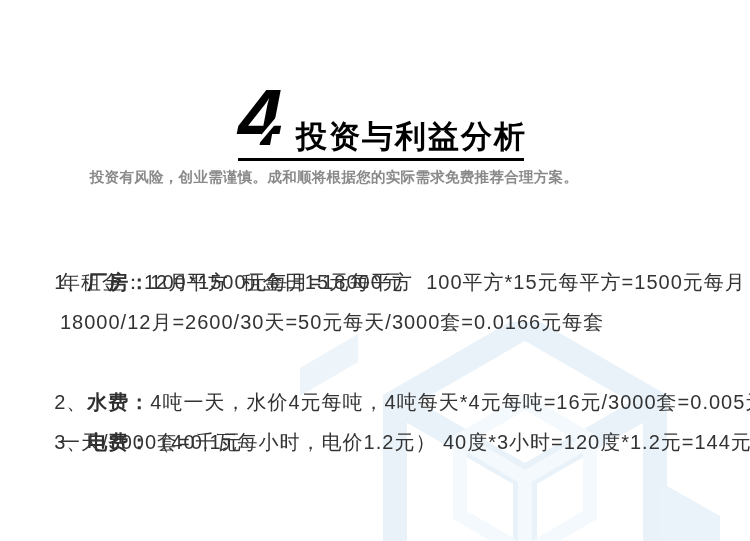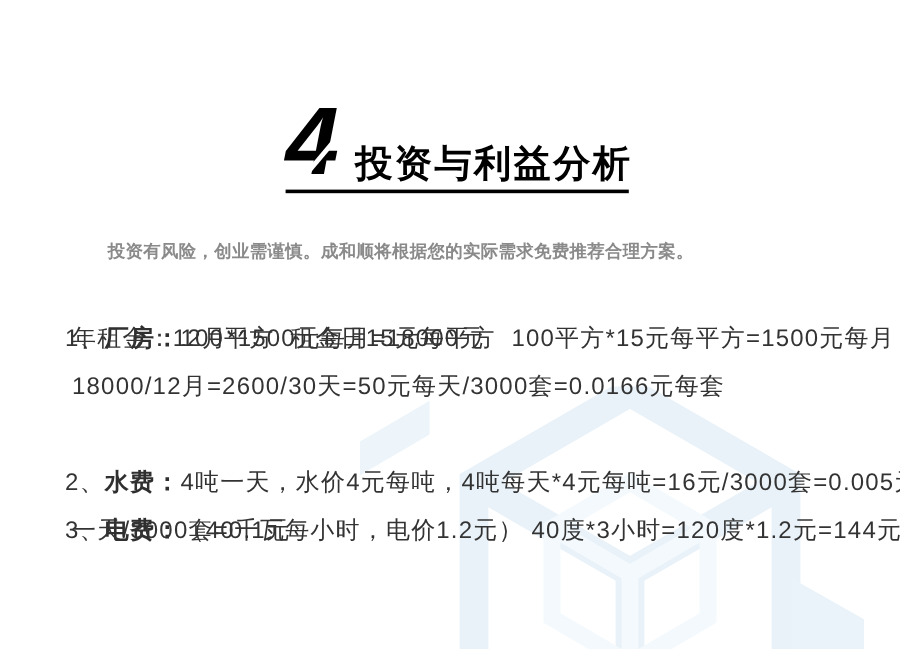--- a/index.html
+++ b/index.html
@@ -61,21 +61,20 @@
     position: absolute;
     left: 0; top: 168px;
     width: 668px;
     text-align: center;
     font-size: 14.5px;
     font-weight: bold;
     color: #8a8a8a;
     letter-spacing: 0.3px;
     z-index: 1;
     white-space: nowrap;
-    margin-top: 32px;
   }
 
   
   .content {
     position: absolute;
     left: 28px; top: 222px;
     width: 700px;
     z-index: 1;
   }
   .line {

